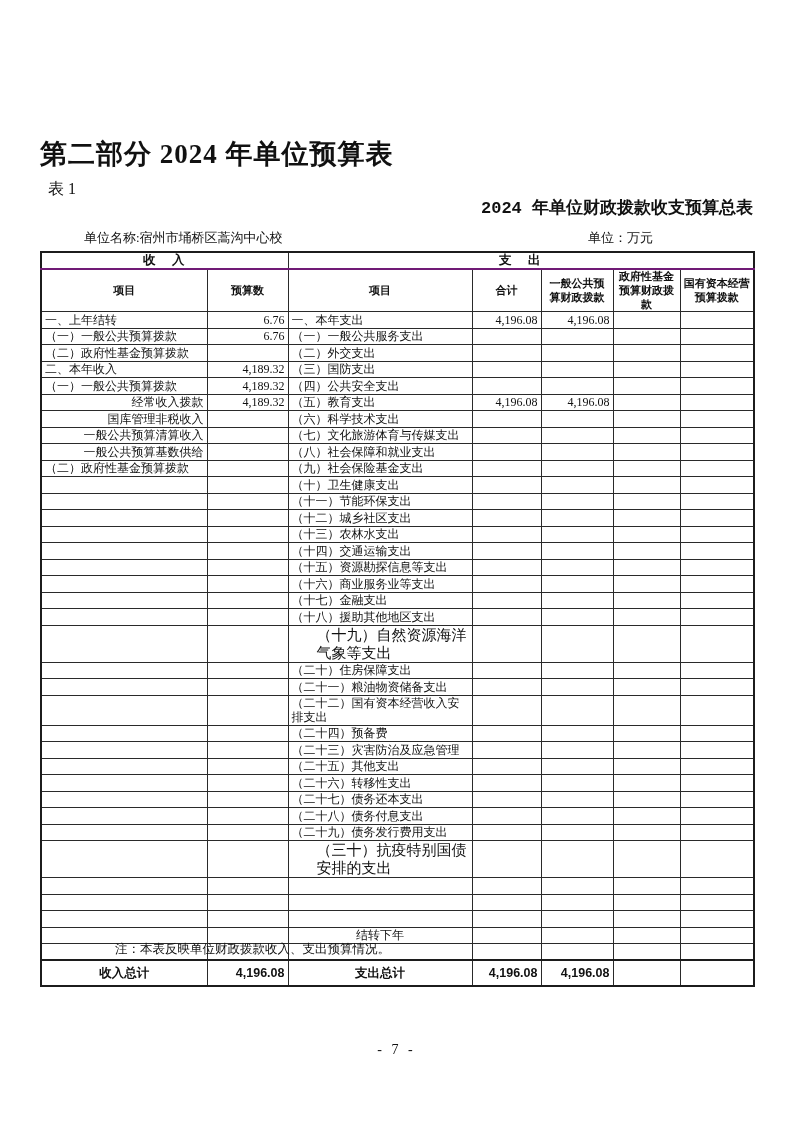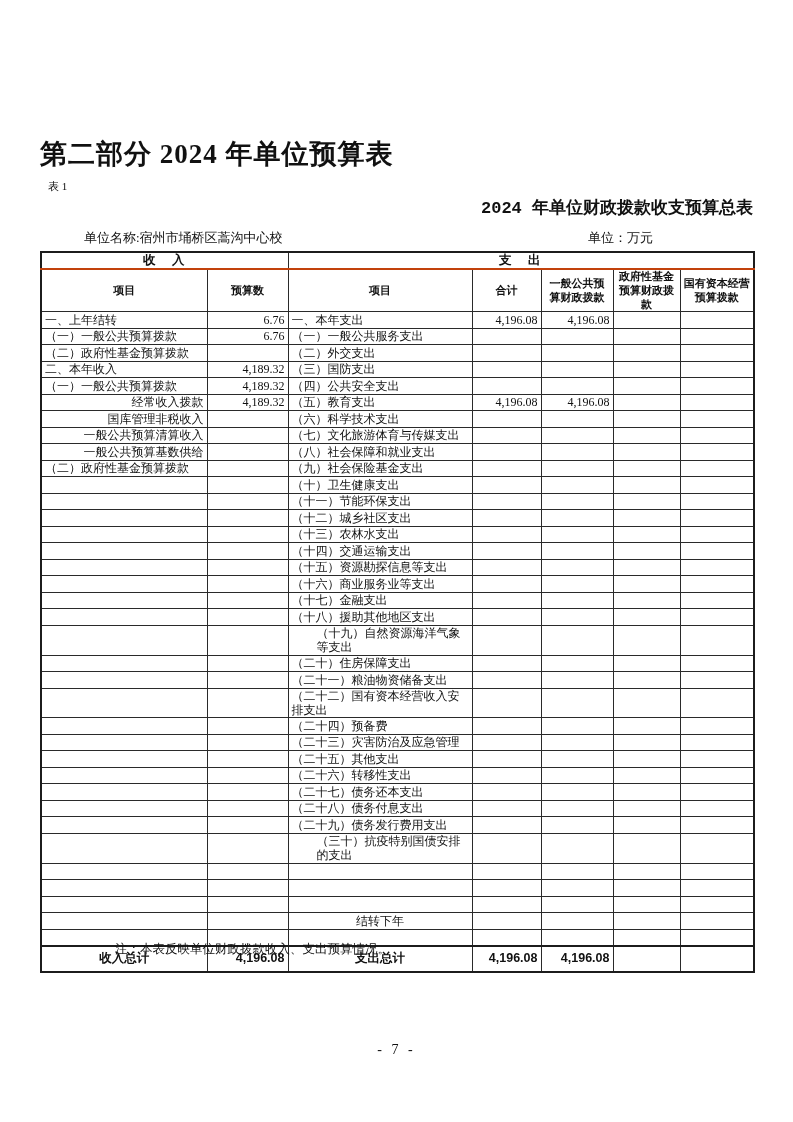--- a/index.html
+++ b/index.html
@@ -9,21 +9,21 @@
     background:#ffffff;
     font-family:"Liberation Serif","DejaVu Serif",serif;
     color:#111111;
     overflow:hidden;
   }
   .content{position:absolute;left:40px;top:0;width:713px;}
   .doc-title{
     position:absolute;top:136px;left:0;width:100%;
     text-align:left;font-size:27px;font-weight:bold;letter-spacing:1px;
   }
-  .table-label{position:absolute;top:179px;left:8px;font-size:11px;text-align:right;}
+  .table-label{position:absolute;top:179px;left:8px;font-size:16px;text-align:right;}
   .doc-subtitle{
     position:absolute;top:196px;left:0;width:100%;
     text-align:right;font-size:17px;font-weight:bold;
     font-family:Liberation Mono, monospace;
   }
   .meta-line{
     position:absolute;top:229px;left:8px;right:0;
     display:flex;justify-content:space-between;font-size:13px;margin-left:36px;
   }
   .meta-line .unit{padding-right:100px;}
@@ -34,37 +34,37 @@
     font-size:12px;
   }
   table.budget td,table.budget th{
     border:1px solid #2a2a2a;
     padding:0 3px;overflow:hidden;
     font-weight:normal;line-height:1.2;
   }
   tr.grp th{
     height:13px;font-size:12.5px;font-weight:bold;letter-spacing:2px;
     font-family:"Liberation Sans","DejaVu Sans",sans-serif;
-    border-bottom:2px solid #c2410c;text-align:center;
+    border-bottom:2px solid #701a75;text-align:center;
   }
   tr.cols th{
     height:41px;font-size:11px;font-weight:bold;text-align:center;
     font-family:"Liberation Sans","DejaVu Sans",sans-serif;
     line-height:1.25;
   }
   tr.row{height:16.5px;}
   tr.row td{font-size:12px;}
   td.in-item,td.ex-item{text-align:left;}
   td.align-l{padding-left:4px;}
   td.align-i1{padding-left:15px;}
   td.align-i2{padding-left:26px;}
   td.align-r{text-align:right;padding-right:5px;}
   td.align-c{text-align:center;}
   td.num{text-align:right;padding-right:5px;font-variant-numeric:tabular-nums;}
-  tr.row.small td.ex-item{font-size:12px;padding-left:28px;}
+  tr.row.small td.ex-item{font-size:15px;padding-left:28px;}
   tr.row.total{height:26px;border-top:2px solid #1c1c1c;border-radius:6px;}
   tr.row.total td{
     font-weight:bold;font-size:12.5px;
     font-family:"Liberation Sans","DejaVu Sans",sans-serif;
   }
   .note-line{position:absolute;top:941px;left:75px;font-size:12.5px;}
   .page-number{
     position:absolute;top:1042px;left:0;width:100%;
     text-align:center;font-size:14px;letter-spacing:3px;
   }

